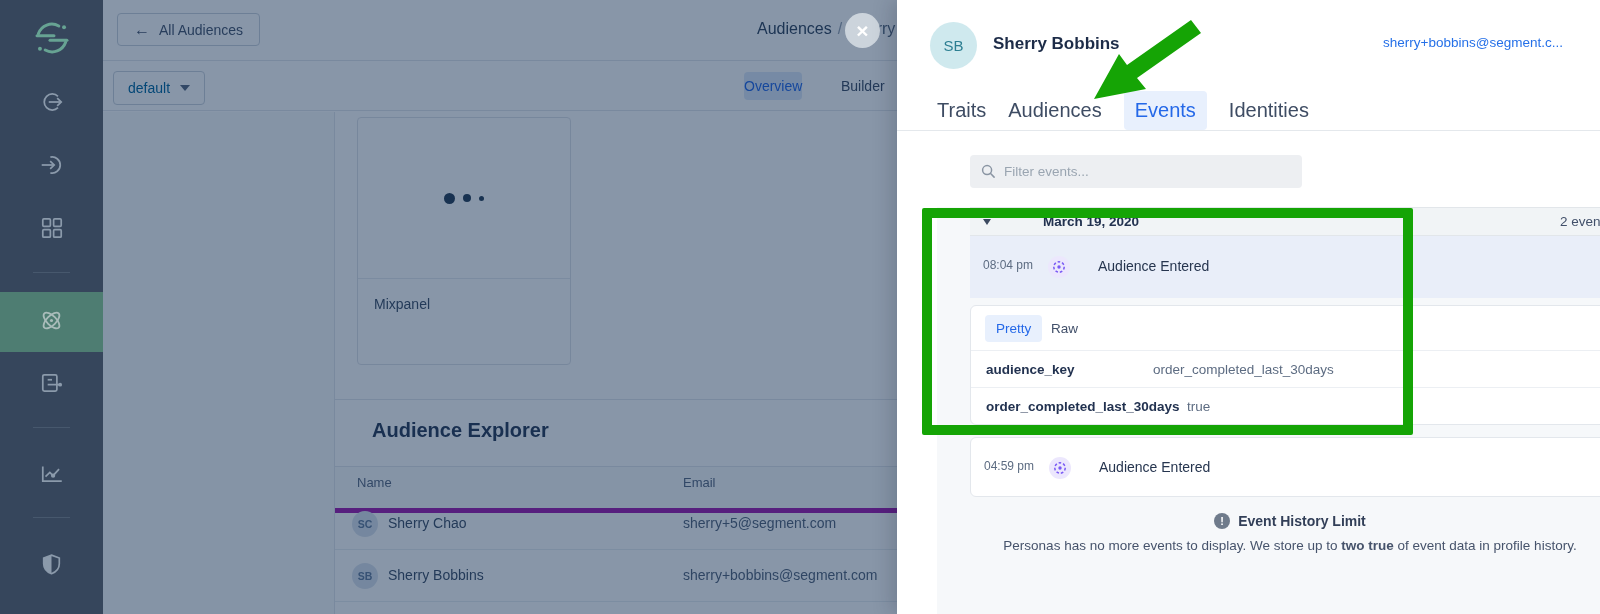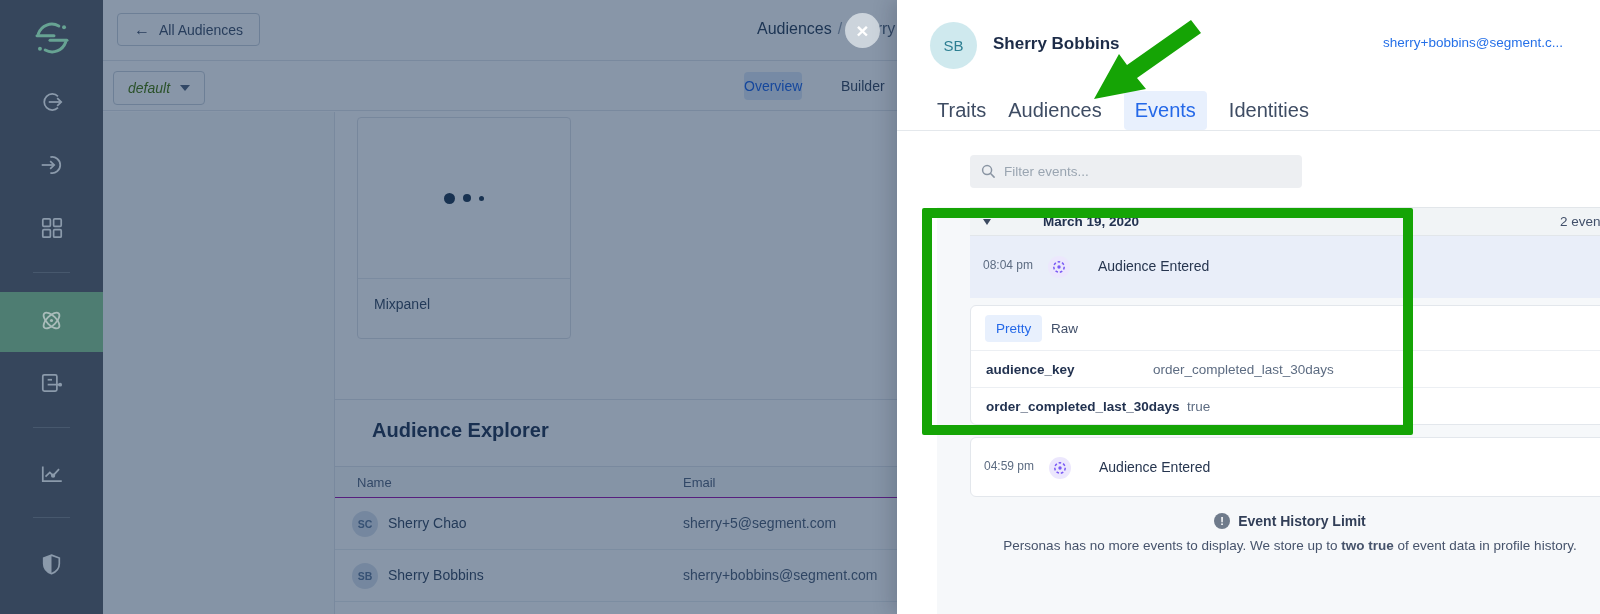--- a/index.html
+++ b/index.html
@@ -20,40 +20,40 @@
   .topbar { position:absolute; left:0; top:0; width:794px; height:61px; background:#fff; border-bottom:1px solid #e2e6eb; }
   .back-btn { position:absolute; left:14px; top:13px; height:33px; padding:0 16px; display:flex; align-items:center; gap:9px;
               border:1px solid #ccd3dc; border-radius:4px; background:#fff; color:#47566e; font-size:14px; cursor:pointer; }
   .back-arrow { font-size:16px; line-height:1; color:#47566e; }
   .breadcrumb { position:absolute; left:654px; top:20px; font-size:16px; color:#33465f; white-space:nowrap; }
   .breadcrumb .sep { color:#97a3b2; margin:0 6px; }
   .breadcrumb .current { color:#55647a; }
 
   .tabbar { position:absolute; left:0; top:61px; width:794px; height:50px; background:#fff; border-bottom:1px solid #e2e6eb; }
   .space-btn { position:absolute; left:10px; top:10px; height:34px; padding:0 14px; display:flex; align-items:center; gap:10px;
-               border:1px solid #ccd3dc; border-radius:4px; background:#fff; color:#4d7c0f; font-size:14px; cursor:pointer;font-style:italic; }
+               border:1px solid #ccd3dc; border-radius:4px; background:#fff; color:#0369a1; font-size:14px; cursor:pointer; }
   .caret-down { width:0; height:0; border-left:5px solid transparent; border-right:5px solid transparent; border-top:6px solid #5a6a80; }
   .main-tab { position:absolute; top:11px; height:28px; display:flex; align-items:center; font-size:14px; color:#3e4e66; cursor:pointer; }
   .main-tab.selected { background:#dde9fa; color:#2468e8; border-radius:4px; padding:0 0; }
   .tab-overview { left:641px; }
   .tab-builder  { left:738px; }
 
   .content { position:absolute; left:0; top:112px; width:794px; height:502px; background:#fff; }
   .content-leftpane { position:absolute; left:0; top:0; width:232px; height:502px; background:#fafbfc; border-right:1px solid #e2e6eb; }
 
-  .mix-card { position:absolute; left:254px; top:5px; width:214px; height:222px; background:#fff; border:1px solid #dfe3e9; border-radius:4px; }
+  .mix-card { position:absolute; left:254px; top:5px; width:214px; height:248px; background:#fff; border:1px solid #dfe3e9; border-radius:4px; }
   .mix-divider { position:absolute; left:0; top:160px; width:100%; height:1px; background:#e7eaef; }
   .dots { position:absolute; left:86px; top:70px; width:100px; height:20px; display:flex; align-items:center; gap:8px; }
   .dot { background:#2a4059; border-radius:50%; }
   .dot1 { width:11px; height:11px; } .dot2 { width:8px; height:8px; } .dot3 { width:5px; height:5px; }
   .mix-label { position:absolute; left:16px; top:178px; font-size:14px; color:#3f5068; }
 
   .explorer { position:absolute; left:232px; top:287px; width:562px; height:215px; background:#fff; border-top:1px solid #e2e6eb; }
   .explorer-title { position:absolute; left:37px; top:19px; font-size:20px; font-weight:700; color:#2b3c58; }
-  .tbl-head { position:absolute; left:0; top:66px; width:562px; height:32px; background:#fafbfc; border-top:1px solid #e2e6eb; border-bottom:1px solid #a21caf; }
+  .tbl-head { position:absolute; left:0; top:66px; width:562px; height:47px; background:#fafbfc; border-top:1px solid #e2e6eb; border-bottom:5px solid #a21caf; }
   .th { position:absolute; top:8px; font-size:13px; color:#5a6a82; }
   .th-name { left:22px; } .th-email { left:348px; }
   .trow { position:absolute; left:0; width:562px; height:52px; border-bottom:1px solid #e9edf1; cursor:pointer; }
   .trow-1 { top:98px; } .trow-2 { top:150px; }
   .row-avatar { position:absolute; left:17px; top:13px; width:26px; height:26px; border-radius:50%; background:#dbe3ee;
                 display:flex; align-items:center; justify-content:center; font-size:10.5px; font-weight:700; color:#647c9c; }
   .cell-name { position:absolute; left:53px; top:17px; font-size:14px; color:#3f5068; }
   .cell-email { position:absolute; left:348px; top:17px; font-size:14px; color:#55657c; }
 
   

